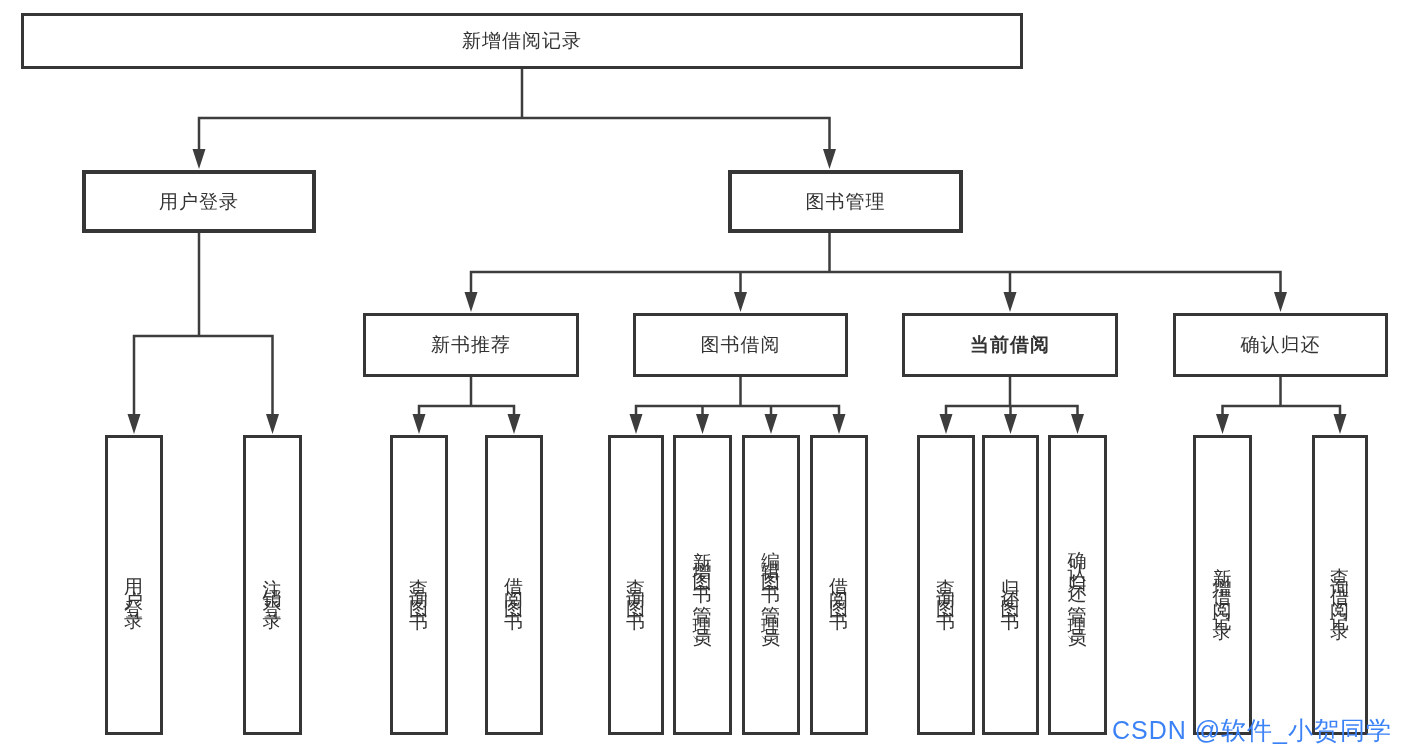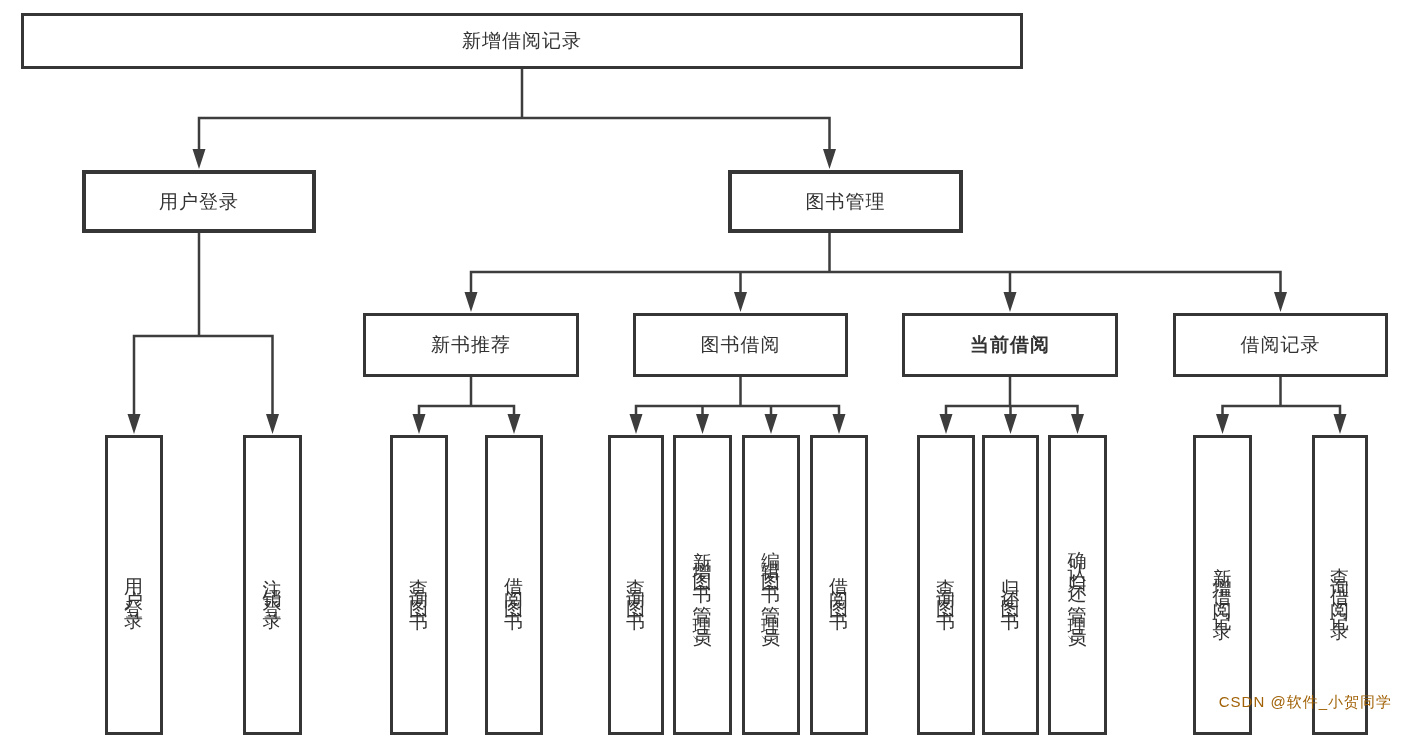--- a/index.html
+++ b/index.html
@@ -53,24 +53,24 @@
   .vtext {
     writing-mode: vertical-lr;
     text-orientation: mixed;
     font-size: 19px;
     letter-spacing: 11px;
     line-height: 1;
     white-space: nowrap;
   }
   .watermark {
     position: absolute;
-    top: 693px;
+    top: 714px;
     right: 13px;
-    font-size: 15px;
-    color: #a16207;
+    font-size: 25px;
+    color: #3b82f6;
     letter-spacing: 1px;
     z-index: 3;
     white-space: nowrap;
   }
 </style>
 </head>
 <body>
 
 <div class="canvas">
 
@@ -132,21 +132,21 @@
   </svg>
 
   <div class="node" style="left:21px; top:13px; width:1002px; height:56px;">新增借阅记录</div>
 
   <div class="node lvl2" style="left:82px; top:170px; width:234px; height:63px;">用户登录</div>
   <div class="node lvl2" style="left:712px; top:170px; width:235px; height:63px;margin-left:16px;">图书管理</div>
 
   <div class="node" style="left:363px; top:313px; width:216px; height:64px;">新书推荐</div>
   <div class="node" style="left:633px; top:313px; width:215px; height:64px;text-align:center;">图书借阅</div>
   <div class="node" style="left:902px; top:313px; width:216px; height:64px;font-weight:bold;">当前借阅</div>
-  <div class="node" style="left:1173px; top:313px; width:215px; height:64px;">借阅记录</div>
+  <div class="node" style="left:1173px; top:313px; width:215px; height:64px;">确认归还</div>
 
   <div class="vnode" style="left:105px; width:58px;">
     <span class="vtext">用户登录</span>
   </div>
   <div class="vnode" style="left:243px; width:59px;">
     <span class="vtext">注销登录</span>
   </div>
 
   <div class="vnode" style="left:390px; width:58px;">
     <span class="vtext">查询图书</span>

